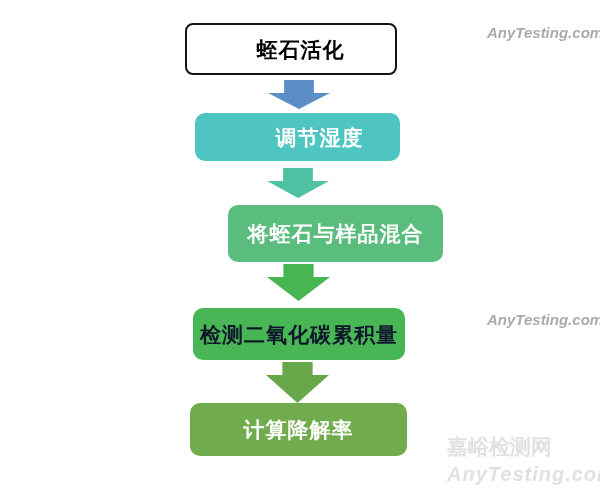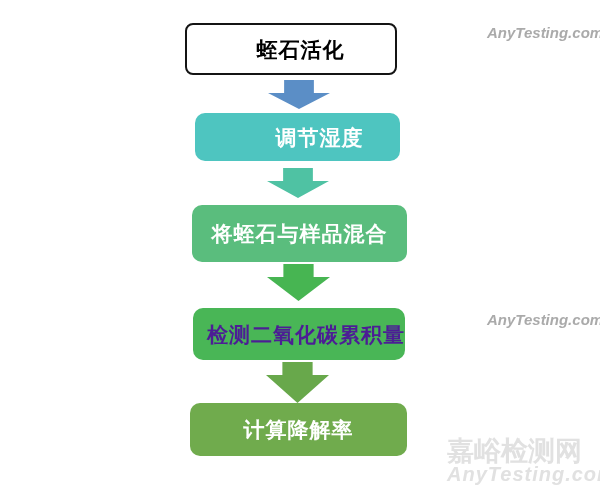--- a/index.html
+++ b/index.html
@@ -63,21 +63,21 @@
     font-size: 15px;
     font-style: italic;
     font-weight: 700;
     white-space: nowrap;
   }
   .wm-top    { left: 487px; top: 24px; }
   .wm-middle { left: 487px; top: 311px; }
   .wm-cn {
     position: absolute;
     left: 447px; top: 433px;
-    font-size: 27px;
+    font-size: 21px;
     font-weight: 700;
     white-space: nowrap;
     font-family: Liberation Serif, serif;
   }
   .wm-en {
     position: absolute;
     left: 447px; top: 463px;
     font-size: 20px;
     font-style: italic;
     font-weight: 700;
@@ -95,27 +95,27 @@
   </div>
 
   <div class="arrow arrow-1" style="background: rgb(91, 142, 198);"></div>
 
   <div class="step-box step-2" style="background: rgb(78, 197, 192); color: rgb(255, 255, 255);">
     <span>调节湿度</span>
   </div>
 
   <div class="arrow arrow-2" style="background: rgb(79, 194, 163);"></div>
 
-  <div class="step-box step-3" style="background: rgb(90, 189, 125); color: rgb(255, 255, 255);">
+  <div class="step-box step-3" style="background: rgb(90, 189, 125); color: rgb(255, 255, 255); margin-left: 36px;">
     <span>将蛭石与样品混合</span>
   </div>
 
   <div class="arrow arrow-3" style="background: rgb(71, 181, 82);"></div>
 
-  <div class="step-box step-4" style="background: rgb(73, 182, 86); color: #4c1d95; align-items: flex-end;">
+  <div class="step-box step-4" style="background: rgb(73, 182, 86); color: #0f172a;">
     <span>检测二氧化碳累积量</span>
   </div>
 
   <div class="arrow arrow-4" style="background: rgb(104, 168, 75);"></div>
 
   <div class="step-box step-5" style="background: rgb(112, 171, 77); color: rgb(255, 255, 255);">
     <span>计算降解率</span>
   </div>
 
   <div class="wm-small wm-top" style="color: rgb(170, 170, 170);">AnyTesting.com</div>

